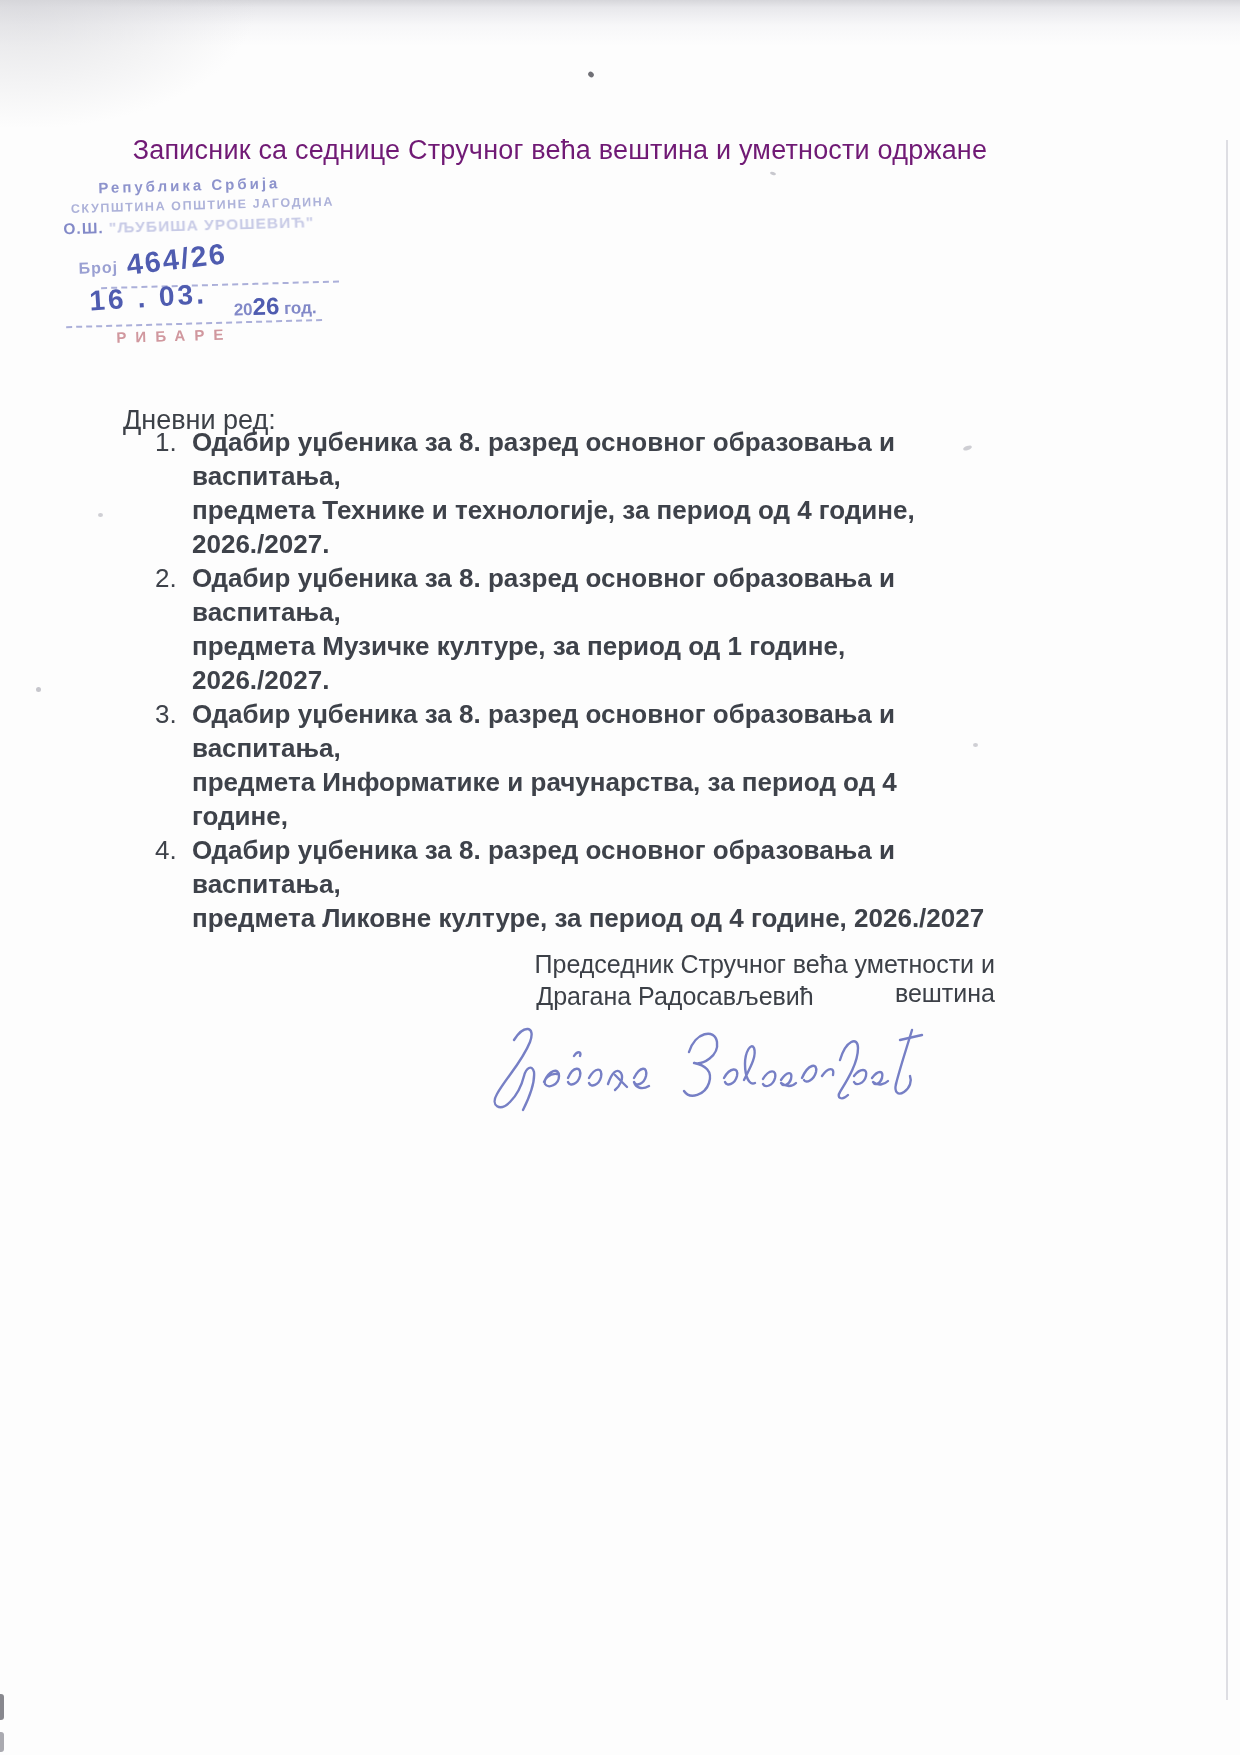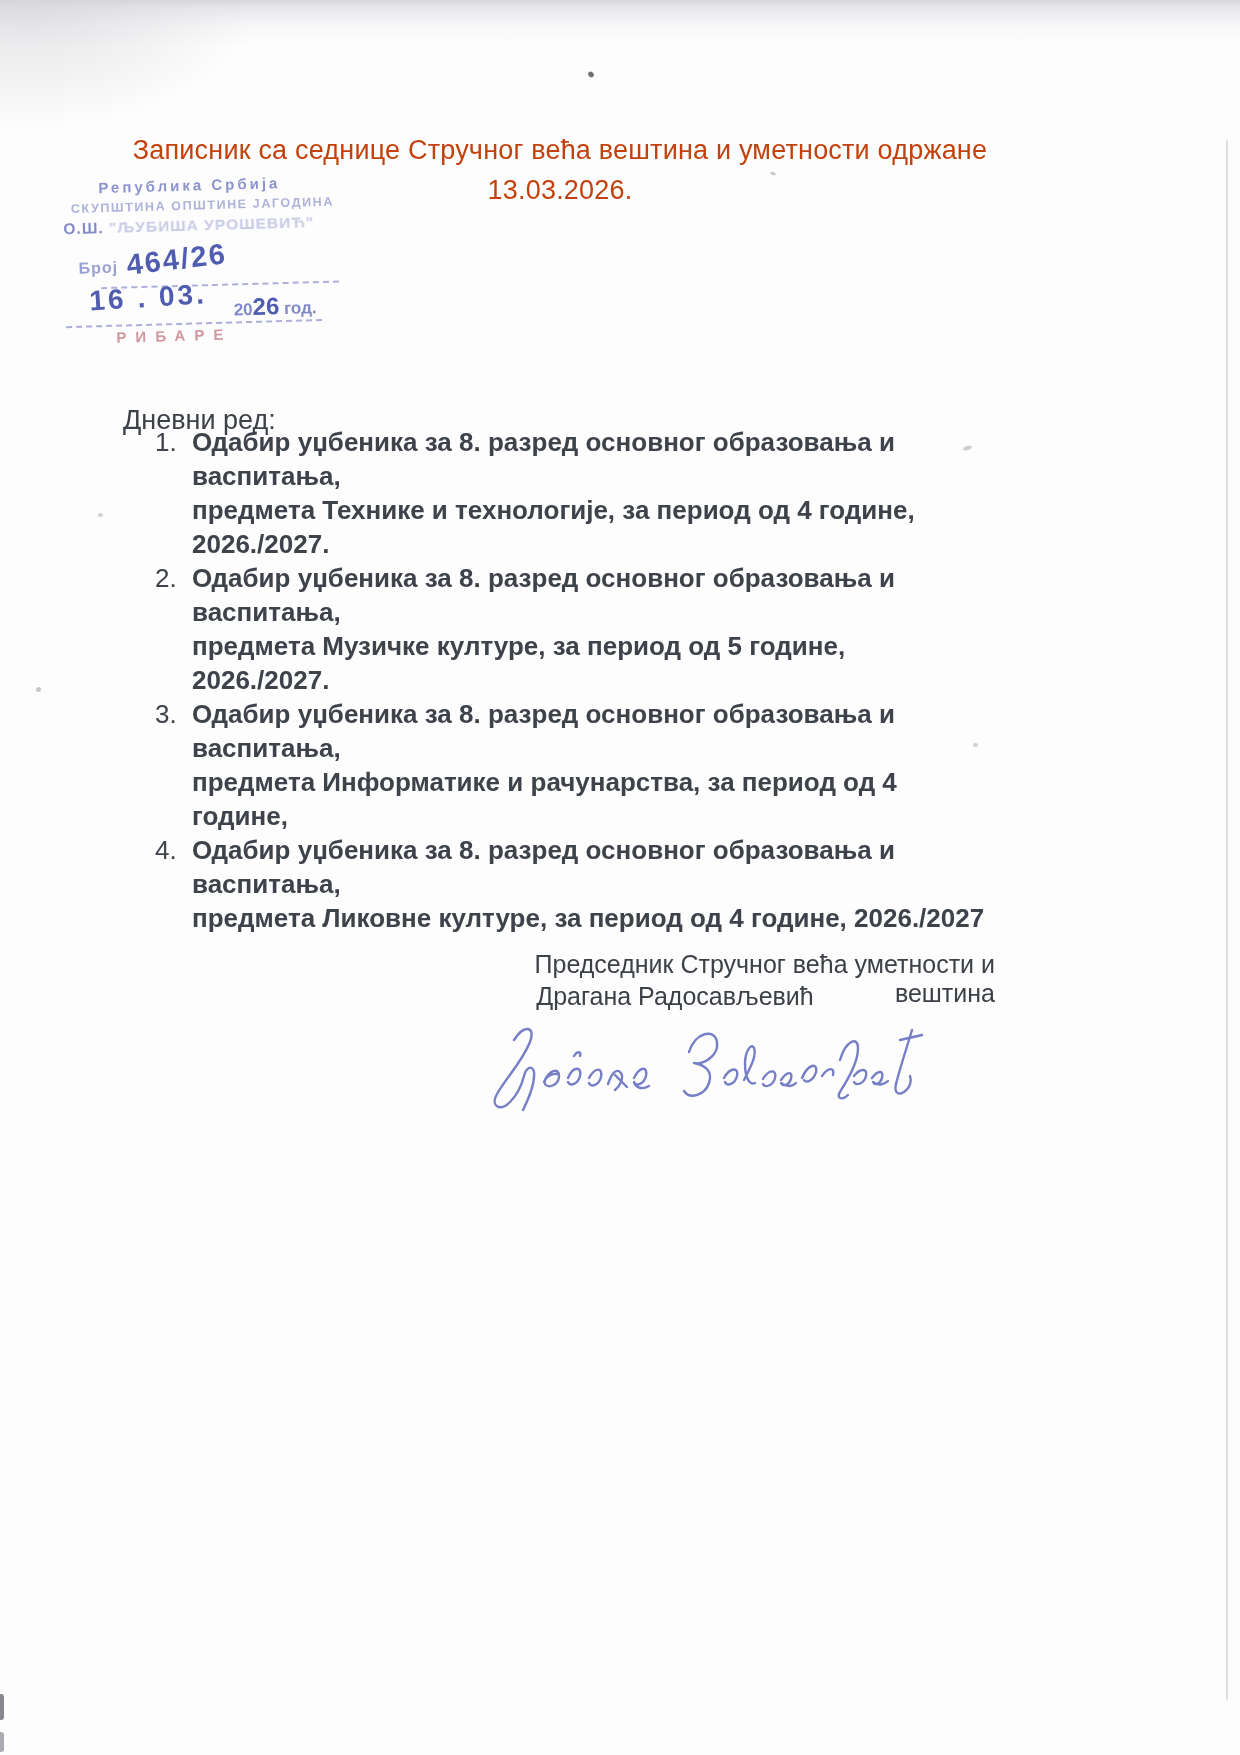--- a/index.html
+++ b/index.html
@@ -25,21 +25,21 @@
   .scan-right-line{
     left:1226px;top:140px;width:2px;height:1560px;
     background:#dadae0;opacity:.9;
   }
   .nick1{left:0;top:1694px;width:4px;height:26px;background:#6a6a72;border-radius:0 3px 3px 0;opacity:.8;}
   .nick2{left:0;top:1732px;width:4px;height:20px;background:#86868e;border-radius:0 3px 3px 0;opacity:.7;}
   .speck{border-radius:50%;}
 
   
   .title-wrap{left:70px;top:130px;width:980px;text-align:center;}
-  .title-line{font-size:27px;line-height:40px;color:#c2410c;letter-spacing:.2px;}
+  .title-line{font-size:27px;line-height:40px;color:#701a75;letter-spacing:.2px;}
 
   
   .stamp{left:62px;top:176px;width:300px;transform:rotate(-1.6deg);}
   .st-l1{left:36px;top:0;font-size:15px;letter-spacing:3px;color:#7a81c4;font-weight:bold;opacity:.85;}
   .st-l2{left:8px;top:22px;font-size:12.5px;letter-spacing:1.6px;color:#9aa0d1;font-weight:bold;opacity:.8;}
   .st-l3{left:0px;top:40px;font-size:15.5px;letter-spacing:1px;color:#7d84c6;font-weight:bold;}
   .st-l3 .strong{opacity:.95;}
   .st-l3 .faded{opacity:.42;filter:blur(.4px);}
   .st-broj{left:14px;top:80px;font-size:16px;letter-spacing:1px;color:#8289c8;font-weight:bold;opacity:.8;}
   .hand{color:#4f5cb0;font-weight:bold;}
@@ -74,21 +74,20 @@
 <div class="abs nick2"></div>
 <div class="abs speck" style="left:588px;top:72px;width:6px;height:5px;background:#4c4c54;transform:rotate(40deg);opacity:.8;"></div>
 <div class="abs speck" style="left:963px;top:446px;width:9px;height:4px;background:#c2c2c8;transform:rotate(-20deg);opacity:.8;"></div>
 <div class="abs speck" style="left:98px;top:513px;width:5px;height:4px;background:#cfcfd4;"></div>
 <div class="abs speck" style="left:36px;top:687px;width:5px;height:5px;background:#c6c6cc;"></div>
 <div class="abs speck" style="left:973px;top:743px;width:5px;height:4px;background:#cfcfd4;"></div>
 <div class="abs speck" style="left:770px;top:172px;width:6px;height:3px;background:#c8c8ce;transform:rotate(15deg);"></div>
 
 <div class="abs title-wrap">
   <div class="title-line">Записник са седнице Стручног већа вештина и уметности одржане</div>
-  <div class="title-line">13.03.2026.</div>
 </div>
 
 <div class="abs stamp">
   <div class="abs st-l1">Република Србија</div>
   <div class="abs st-l2">СКУПШТИНА ОПШТИНЕ ЈАГОДИНА</div>
   <div class="abs st-l3">
     <span class="strong">О.Ш.</span>
     <span class="faded">"ЉУБИША УРОШЕВИЋ"</span>
   </div>
   <div class="abs st-broj">Број</div>
@@ -110,21 +109,21 @@
     <span class="num">1.</span>
     <span class="itext">
       <span class="line">Одабир уџбеника за 8. разред основног образовања и васпитања,</span>
       <span class="line">предмета Технике и технологије, за период од 4 године, 2026./2027.</span>
     </span>
   </div>
   <div class="agenda-item">
     <span class="num">2.</span>
     <span class="itext">
       <span class="line">Одабир уџбеника за 8. разред основног образовања и васпитања,</span>
-      <span class="line">предмета Музичке културе, за период од 5 године, 2026./2027.</span>
+      <span class="line">предмета Музичке културе, за период од 1 године, 2026./2027.</span>
     </span>
   </div>
   <div class="agenda-item">
     <span class="num">3.</span>
     <span class="itext">
       <span class="line">Одабир уџбеника за 8. разред основног образовања и васпитања,</span>
       <span class="line">предмета Информатике и рачунарства, за период од 4 године,</span>
     </span>
   </div>
   <div class="agenda-item">

